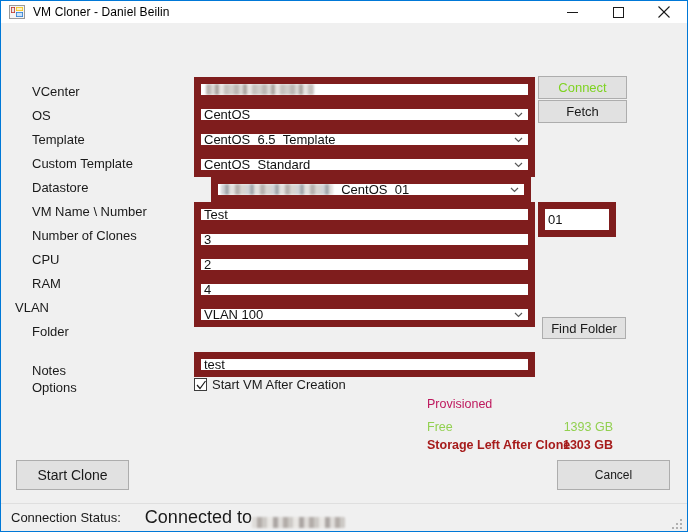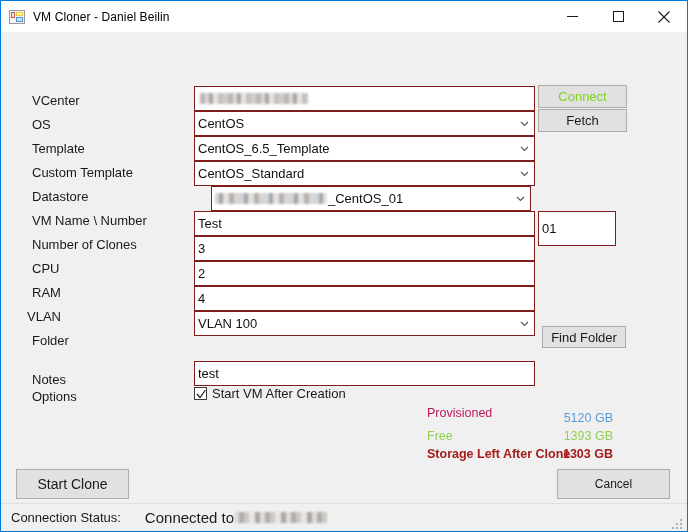--- a/index.html
+++ b/index.html
@@ -19,21 +19,21 @@
     width: 688px;
     height: 532px;
     box-sizing: border-box;
     border: 1px solid #0078d7;
     background: #f0f0f0;
     display: flex;
     flex-direction: column;
   }
   
   .titlebar {
-    height: 31px;
+    height: 22px;
     background: #ffffff;
     display: flex;
     align-items: center;
     flex: none;
     position: relative;
   }
   .title-icon {
     width: 16px; height: 16px;
     margin-left: 8px;
     margin-right: 8px;
@@ -69,21 +69,21 @@
   .lbl {
     position: absolute;
     font-size: 13px;
     color: #1a1a1a;
     white-space: nowrap;
   }
   .field {
     position: absolute;
     box-sizing: border-box;
     background: #ffffff;
-    border: 1px solid #7f1d1d;
+    border: 7px solid #7f1d1d;
     font-size: 13px;
     color: #111111;
     display: flex;
     align-items: center;
     padding-left: 3px;
     overflow: hidden;
   }
   .field.combo { padding-right: 18px; }
   .caret {
     position: absolute;
@@ -174,25 +174,25 @@
     display: flex;
     align-items: center;
     position: relative;
   }
   .status-label {
     font-size: 13px;
     color: #1a1a1a;
     margin-left: 10px;
   }
   .status-value {
-    font-size: 15px;
+    font-size: 18px;
     color: #1a1a1a;
     margin-left: 24px;
     display: flex;
-    align-items: center;
+    align-items: flex-end;
   }
   .grip {
     position: absolute;
     right: 3px; bottom: 2px;
     width: 12px; height: 12px;
   }
 </style>
 </head>
 <body>
 
@@ -235,21 +235,21 @@
 
     <div class="lbl" style="left:31px; top:61px;">VCenter</div>
     <div class="lbl" style="left:31px; top:85px;">OS</div>
     <div class="lbl" style="left:31px; top:109px;">Template</div>
     <div class="lbl" style="left:31px; top:133px;">Custom Template</div>
     <div class="lbl" style="left:31px; top:157px;">Datastore</div>
     <div class="lbl" style="left:31px; top:181px;">VM Name \ Number</div>
     <div class="lbl" style="left:31px; top:205px;">Number of Clones</div>
     <div class="lbl" style="left:31px; top:229px;">CPU</div>
     <div class="lbl" style="left:31px; top:253px;">RAM</div>
-    <div class="lbl" style="left:26px; top:277px;">VLAN</div>
+    <div class="lbl" style="left:14px; top:277px;">VLAN</div>
     <div class="lbl" style="left:31px; top:301px;">Folder</div>
     <div class="lbl" style="left:31px; top:340px;">Notes</div>
 
     <div class="field" style="left:193px; top:54px; width:341px; height:25px;">
       <span class="redact" style="width:108px; margin-left:2px;"></span>
     </div>
 
     <div class="field combo" style="left:193px; top:79px; width:341px; height:25px;">
       <span>CentOS</span>
       <span class="caret">
@@ -317,21 +317,20 @@
     <div class="chk-row" style="left:193px; top:354px;">
       <span class="chkbox">
         <svg width="11" height="11" viewBox="0 0 11 11">
             <polyline points="1,5 4,8.5 9.5,1" fill="none" stroke="#1a1a1a" stroke-width="1.2"></polyline>
           </svg>
       </span>
       <span>Start VM After Creation</span>
     </div>
 
     <div class="stat" style="left:426px; top:374px; color:#be185d;">Provisioned</div>
-    <div class="stat val" style="left:500px; top:379px; width:112px; color:#5b9bd5;">5120 GB</div>
 
     <div class="stat" style="left:426px; top:397px; color:#92d050;">Free</div>
     <div class="stat val" style="left:500px; top:397px; width:112px; color:#92d050;">1393 GB</div>
 
     <div class="stat" style="left:426px; top:415px; color:#a61b1b; font-weight:bold;">Storage Left After Clone</div>
     <div class="stat val" style="left:500px; top:415px; width:112px; color:#a61b1b; font-weight:bold;">1303 GB</div>
 
     <div class="btn" style="left:15px; top:437px; width:113px; height:30px; font-size:14px;">Start Clone</div>
     <div class="btn" style="left:556px; top:437px; width:113px; height:30px; font-size:12px;">Cancel</div>
   </div>

